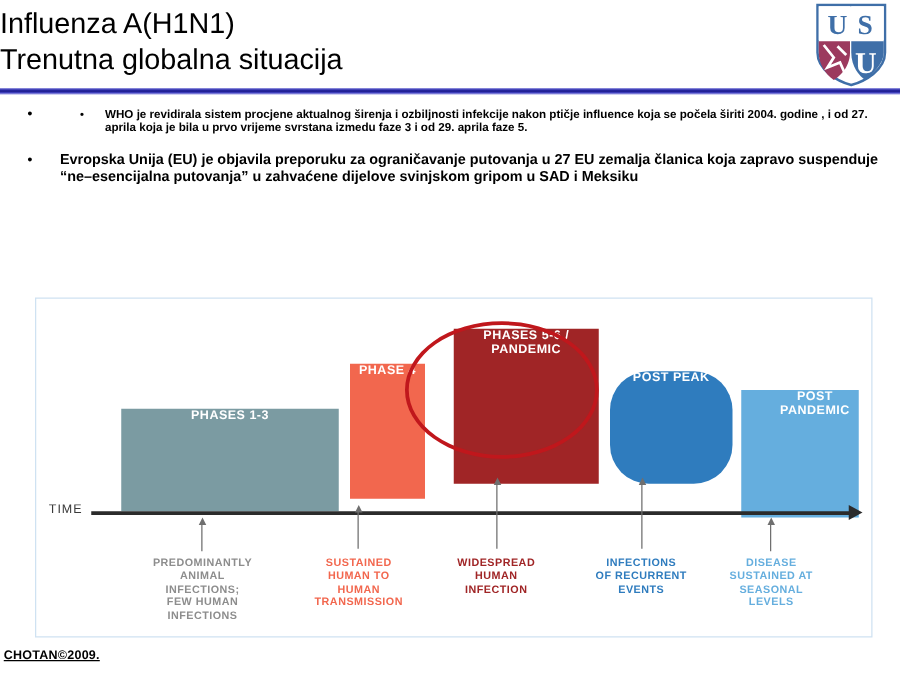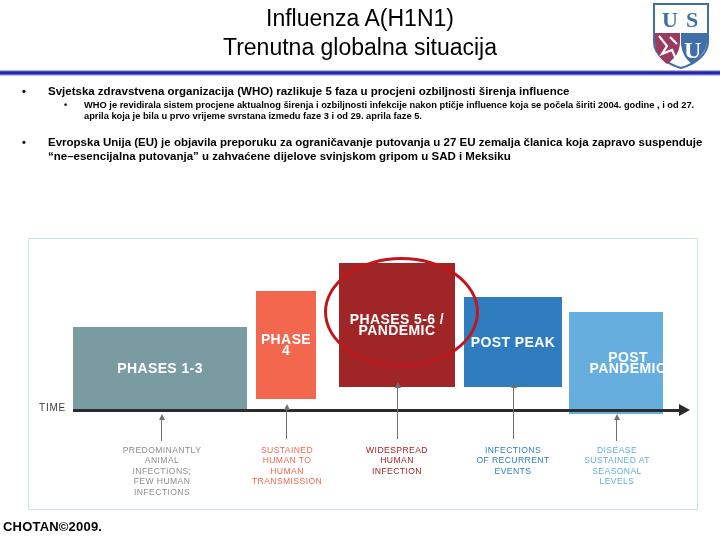--- a/index.html
+++ b/index.html
@@ -12,21 +12,20 @@
     overflow: hidden;
     position: relative;
   }
 
   
   .slide-title {
     position: absolute;
     top: 4px;
     left: 0;
     width: 720px;
-    text-align: center;
     color: #000000;
     font-size: 23px;
     line-height: 29px;
     font-weight: 400;
     letter-spacing: 0px;
   }
   .slide-title .line { display: block; }
 
   .logo {
     position: absolute;
@@ -123,32 +122,33 @@
     background: #ffffff;
     border: 1px solid #cfe2f2;
   }
 
   
   .pbox {
     position: absolute;
     color: #ffffff;
     font-weight: 700;
     display: flex;
-    align-items: center;
+    align-items: flex-start;
     justify-content: center;
     text-align: center;
     line-height: 11px;
-    font-size: 14px;
+    font-size: 10px;
     letter-spacing: 0.4px;
+    margin-left: 24px;
   }
 
   .pbox-p13      { left: 44px;  top: 88px;  width: 174px; height: 82px; background: #7b9ba2; }
   .pbox-p4       { left: 227px; top: 52px;  width: 60px;  height: 108px; background: #f2674e; }
   .pbox-p56      { left: 310px; top: 24px;  width: 116px; height: 124px; background: #a02526; }
-  .pbox-postpeak { left: 435px; top: 58px;  width: 98px;  height: 90px;  background: #2f7cbe; }
+  .pbox-postpeak { left: 435px; top: 58px;  width: 98px;  height: 90px;  background: #2f7cbe; border-radius: 31px; }
   .pbox-postpan  { left: 540px; top: 73px;  width: 94px;  height: 102px; background: #65aede; padding-left: 24px; }
 
   
   .highlight-ellipse {
     position: absolute;
     left: 295px;
     top: 18px;
     width: 155px;
     height: 110px;
     border: 3px solid #c0171c;
@@ -199,32 +199,33 @@
     border-right: 3px solid transparent;
     border-bottom: 6px solid #6f6f6f;
   }
 
   
   .caption {
     position: absolute;
     text-align: center;
     font-size: 8.6px;
     line-height: 10.4px;
-    font-weight: 400;
+    font-weight: 700;
     letter-spacing: 0.4px;
   }
 
   .footer {
     position: absolute;
     left: 3px;
     top: 519px;
-    font-size: 13px;
+    font-size: 10px;
     font-weight: 700;
     color: #000000;
     letter-spacing: 0.2px;
+    text-decoration: underline;
   }
 </style>
 </head>
 <body>
 
 <div class="slide-title">
   <span class="line">Influenza A(H1N1)</span>
   <span class="line">Trenutna globalna situacija</span>
 </div>
 
@@ -240,21 +241,20 @@
   <text x="36" y="25" font-family="'Liberation Serif', serif" font-size="22" font-weight="bold" fill="#3f6fa8">S</text>
   <text x="34" y="56" font-family="'Liberation Serif', serif" font-size="24" font-weight="bold" fill="#ffffff">U</text>
 </svg>
 
 <div class="title-rule"></div>
 
 <div class="bullets">
 
   <div class="bullet-l1">
     <span class="dot">•</span>
-    <span>Svjetska zdravstvena organizacija (WHO) razlikuje 5 faza u procjeni ozbiljnosti širenja influence</span>
   </div>
 
   <div class="bullet-l2">
     <span class="dot">•</span>
     <span>WHO je revidirala sistem procjene aktualnog širenja i ozbiljnosti infekcije nakon ptičje influence koja se počela širiti 2004. godine , i od 27. aprila koja je bila u prvo vrijeme svrstana izmedu faze 3 i od 29. aprila  faze 5.</span>
   </div>
 
   <div class="bullet-gap"></div>
 
   <div class="bullet-l1">

